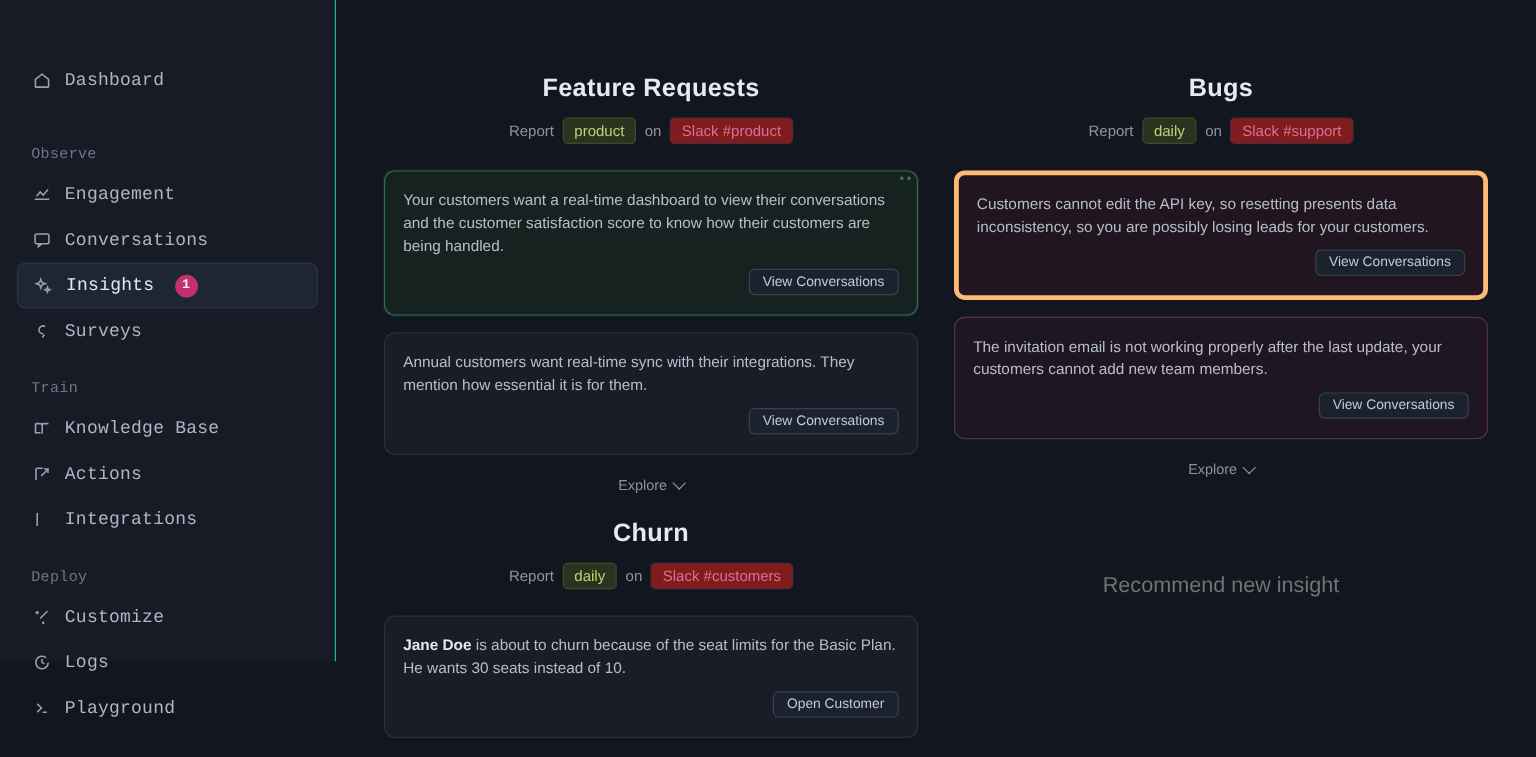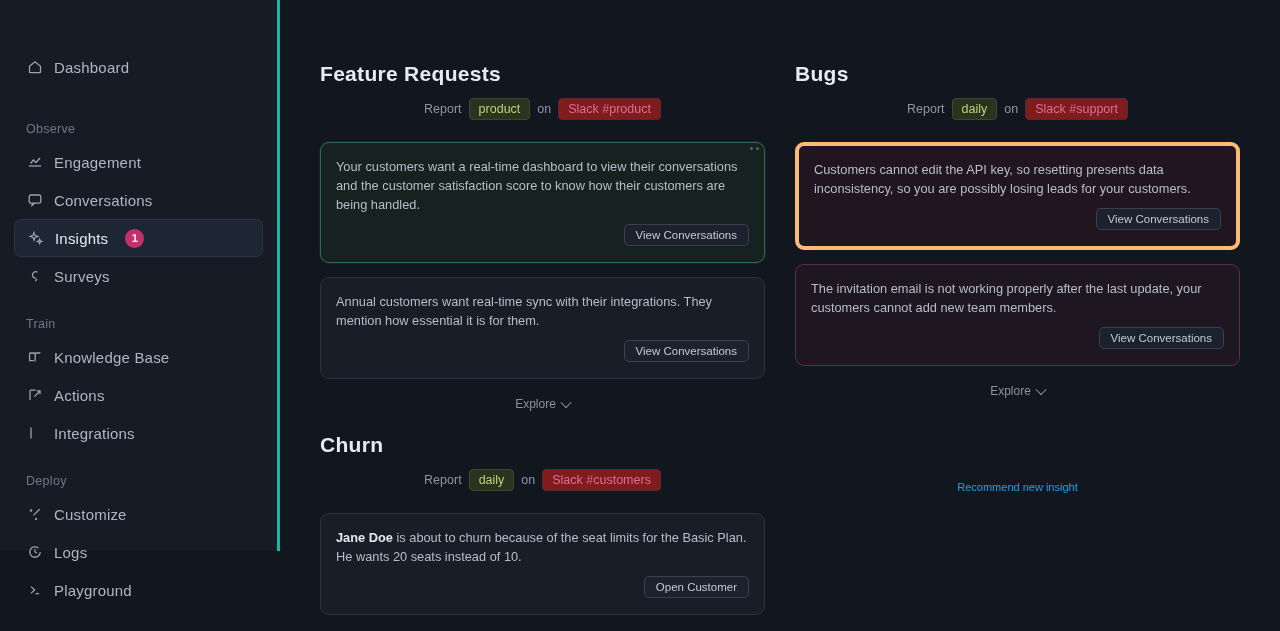--- a/index.html
+++ b/index.html
@@ -17,23 +17,24 @@
     display: flex;
     width: 1280px;
     height: 631px;
   }
 
   
   .sidebar {
     width: 280px;
     height: 551px;
     background: #161b26;
-    border-right: 3px solid #14b8a6;
+    border-right: 1px solid #14b8a6;
     padding: 48px 14px 0 14px;
     flex: 0 0 280px;
+    font-family: Liberation Mono, monospace;
   }
 
   .nav-item {
     display: flex;
     align-items: center;
     gap: 11px;
     height: 38px;
     padding: 0 12px;
     border-radius: 7px;
     cursor: pointer;
@@ -94,21 +95,21 @@
     grid-template-columns: 1fr 1fr;
     grid-template-rows: auto auto;
     column-gap: 30px;
     row-gap: 18px;
     align-content: start;
   }
 
   .panel { min-width: 0; }
 
   .panel-title {
-    text-align: left;
+    text-align: center;
     font-size: 21px;
     font-weight: bold;
     color: #e6eaf2;
     letter-spacing: .3px;
     margin-bottom: 12px;
   }
 
   .panel-sub {
     display: flex;
     align-items: center;
@@ -214,22 +215,22 @@
     border-bottom: 1.4px solid currentColor;
     transform: rotate(45deg) translate(-1px,-1px);
   }
 
   .recommend-box {
     display: flex;
     align-items: center;
     justify-content: center;
     min-height: 108px;
     border-radius: 9px;
-    font-size: 11px;
-    color: #0ea5e9;
+    font-size: 18px;
+    color: #737373;
     cursor: pointer;
   }
 
   .corner-dots {
     position: absolute;
     top: 4px; right: 5px;
     display: flex; gap: 3px;
   }
   .corner-dots i {
     width: 3px; height: 3px; border-radius: 50%;
@@ -446,21 +447,21 @@
       <h2 class="panel-title">Churn</h2>
       <div class="panel-sub">
         <span>Report</span>
         <span class="pill pill-freq">daily</span>
         <span>on</span>
         <span class="pill pill-channel">Slack #customers</span>
       </div>
 
       <div class="cards">
         <article class="card card-neutral">
-          <p class="card-text"><b>Jane Doe</b><span> is about to churn because of the seat limits for the Basic Plan. He wants 20 seats instead of 10.</span></p>
+          <p class="card-text"><b>Jane Doe</b><span> is about to churn because of the seat limits for the Basic Plan. He wants 30 seats instead of 10.</span></p>
           <div class="card-actions">
             <button class="btn-outline">Open Customer</button>
           </div>
         </article>
       </div>
 
       <div class="panel-footer">
         <button class="btn-ghost">
           <span>Explore</span>
           <span class="chev"></span>

